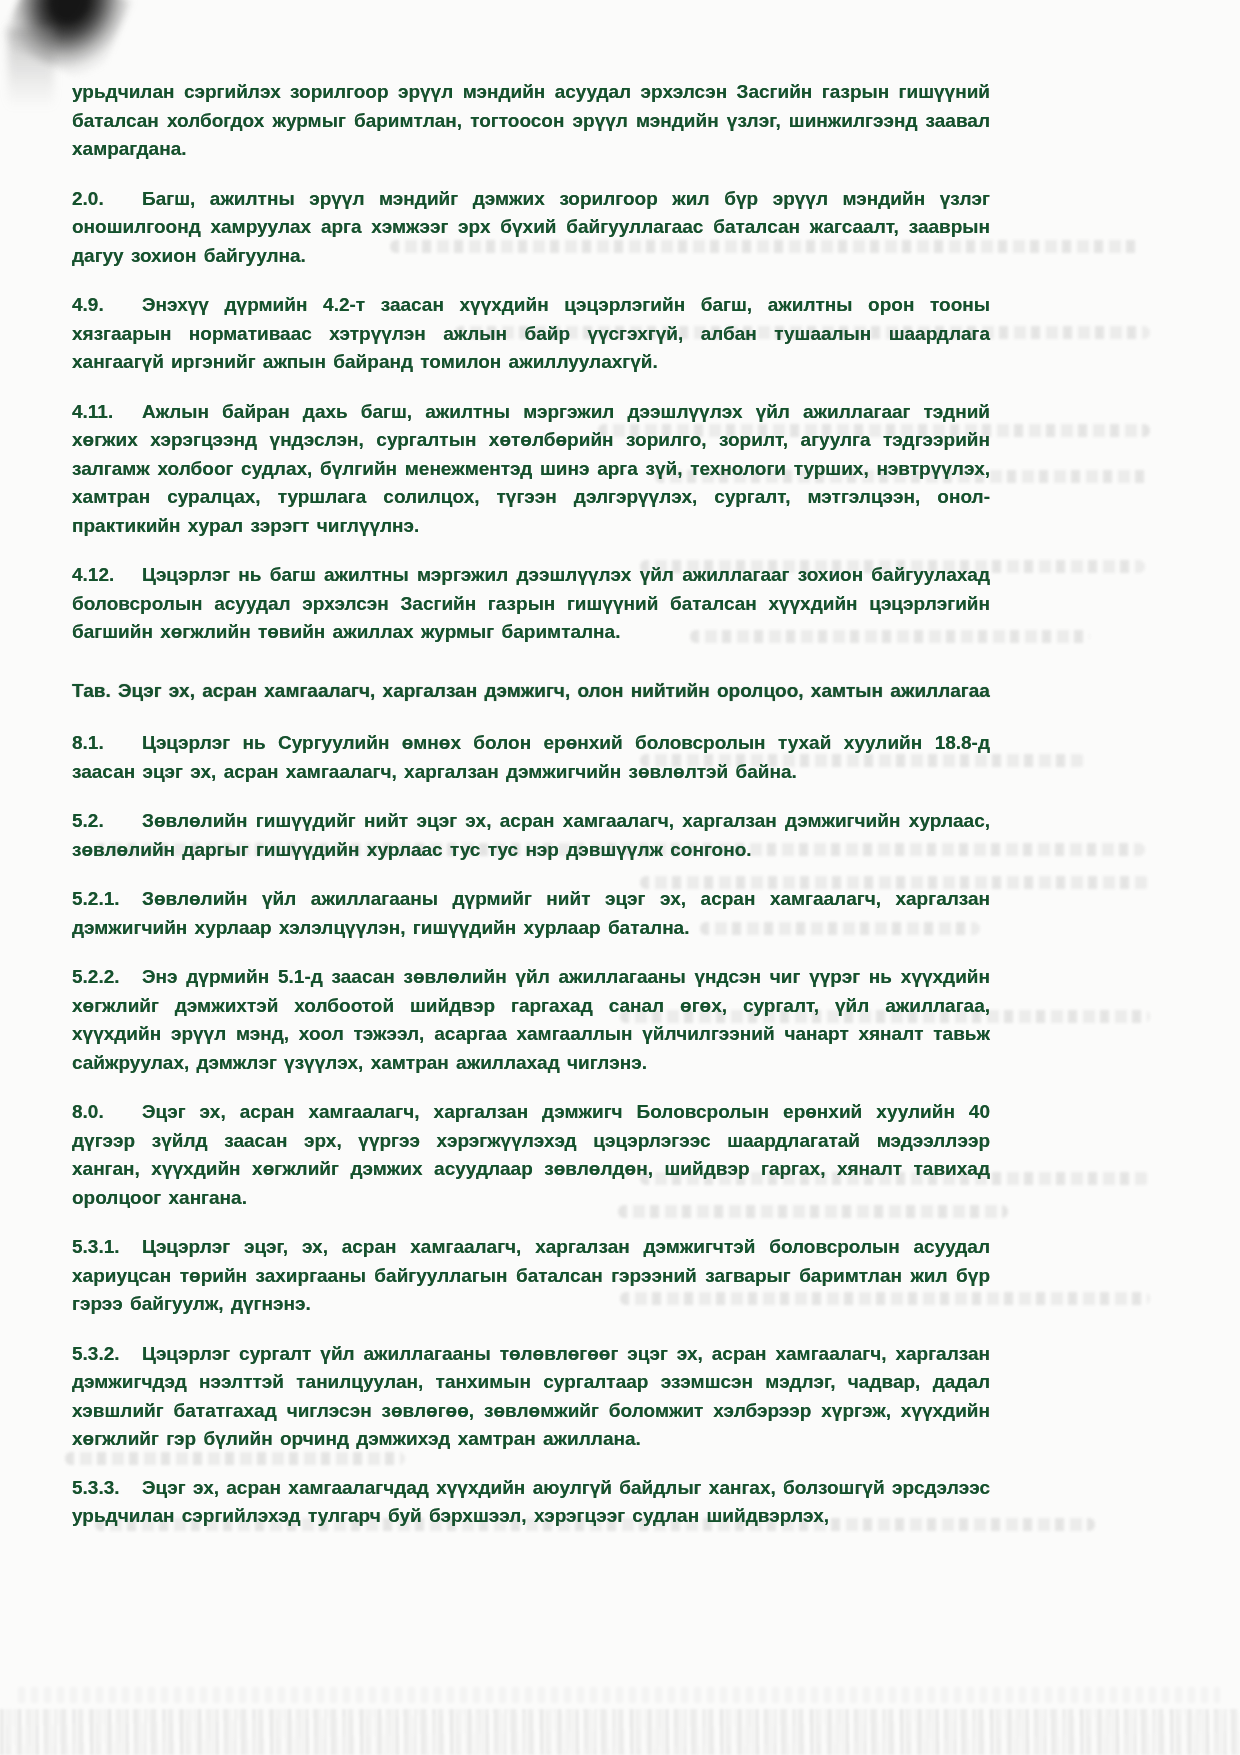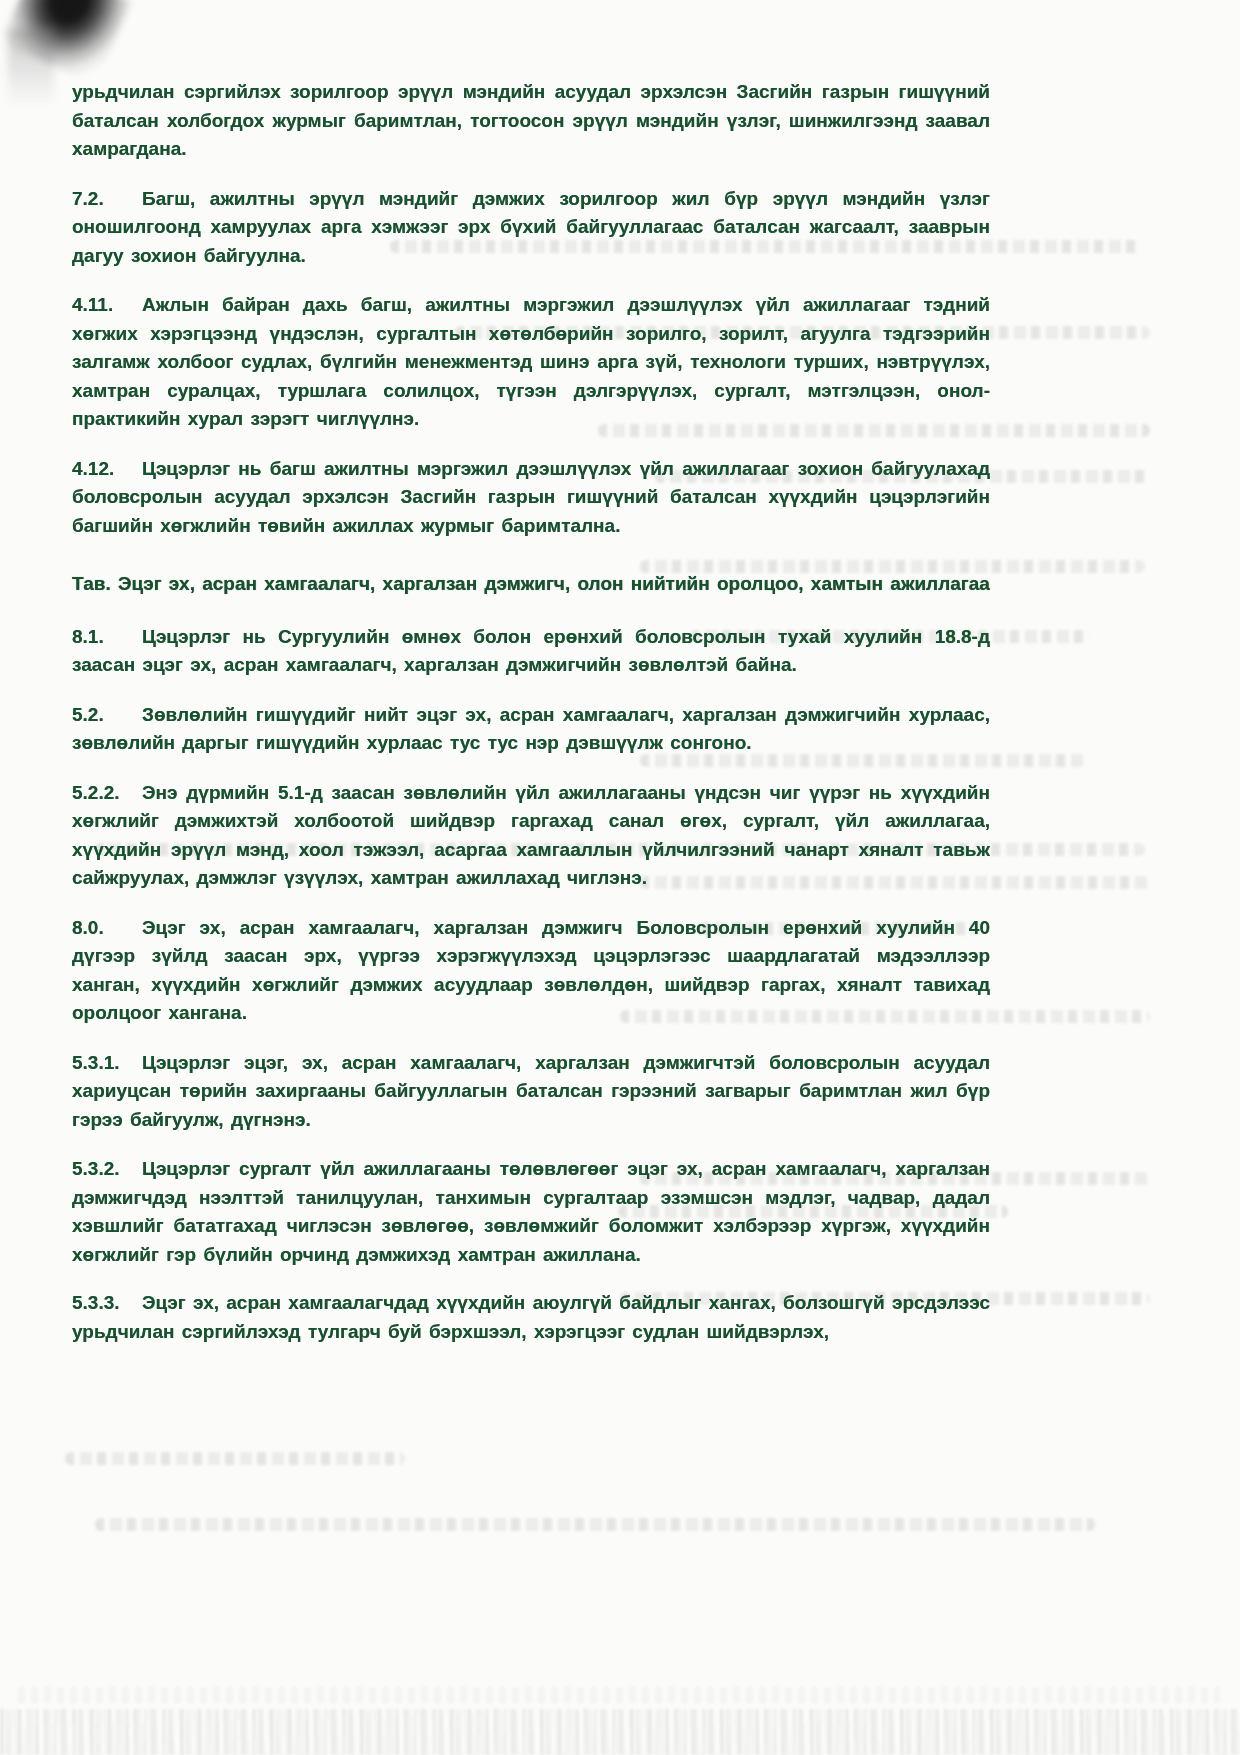--- a/index.html
+++ b/index.html
@@ -99,26 +99,28 @@
   <div class="ghost" style="left:618px;top:1205px;width:390px"></div>
   <div class="ghost" style="left:620px;top:1292px;width:530px"></div>
   <div class="ghost" style="left:65px;top:1452px;width:340px"></div>
   <div class="ghost" style="left:95px;top:1518px;width:1000px"></div>
 
   <div class="noise-mid"></div>
   <div class="noise-bottom"></div>
 
   <div class="doc-body">
       <p class="para"><span>урьдчилан сэргийлэх зорилгоор эрүүл мэндийн асуудал эрхэлсэн Засгийн газрын гишүүний баталсан холбогдох журмыг баримтлан, тогтоосон эрүүл мэндийн үзлэг, шинжилгээнд заавал хамрагдана.</span></p>
-      <p class="para"><span class="pnum">7.2.</span><span>Багш, ажилтны эрүүл мэндийг дэмжих зорилгоор жил бүр эрүүл мэндийн үзлэг оношилгоонд хамруулах арга хэмжээг эрх бүхий байгууллагаас баталсан жагсаалт, зааврын дагуу зохион байгуулна.</span></p>
+      <p class="para"><span class="pnum">2.0.</span><span>Багш, ажилтны эрүүл мэндийг дэмжих зорилгоор жил бүр эрүүл мэндийн үзлэг оношилгоонд хамруулах арга хэмжээг эрх бүхий байгууллагаас баталсан жагсаалт, зааврын дагуу зохион байгуулна.</span></p>
+      <p class="para"><span class="pnum">4.9.</span><span>Энэхүү дүрмийн 4.2-т заасан хүүхдийн цэцэрлэгийн багш, ажилтны орон тооны хязгаарын нормативаас хэтрүүлэн ажлын байр үүсгэхгүй, албан тушаалын шаардлага хангаагүй иргэнийг ажпын байранд томилон ажиллуулахгүй.</span></p>
       <p class="para"><span class="pnum">4.11.</span><span>Ажлын байран дахь багш, ажилтны мэргэжил дээшлүүлэх үйл ажиллагааг тэдний хөгжих хэрэгцээнд үндэслэн, сургалтын хөтөлбөрийн зорилго, зорилт, агуулга тэдгээрийн залгамж холбоог судлах, бүлгийн менежментэд шинэ арга зүй, технологи турших, нэвтрүүлэх, хамтран суралцах, туршлага солилцох, түгээн дэлгэрүүлэх, сургалт, мэтгэлцээн, онол-практикийн хурал зэрэгт чиглүүлнэ.</span></p>
       <p class="para"><span class="pnum">4.12.</span><span>Цэцэрлэг нь багш ажилтны мэргэжил дээшлүүлэх үйл ажиллагааг зохион байгуулахад боловсролын асуудал эрхэлсэн Засгийн газрын гишүүний баталсан хүүхдийн цэцэрлэгийн багшийн хөгжлийн төвийн ажиллах журмыг баримтална.</span></p>
       <p class="para heading"><span>Тав. Эцэг эх, асран хамгаалагч, харгалзан дэмжигч, олон нийтийн оролцоо, хамтын ажиллагаа</span></p>
       <p class="para"><span class="pnum">8.1.</span><span>Цэцэрлэг нь Сургуулийн өмнөх болон ерөнхий боловсролын тухай хуулийн 18.8-д заасан эцэг эх, асран хамгаалагч, харгалзан дэмжигчийн зөвлөлтэй байна.</span></p>
       <p class="para"><span class="pnum">5.2.</span><span>Зөвлөлийн гишүүдийг нийт эцэг эх, асран хамгаалагч, харгалзан дэмжигчийн хурлаас, зөвлөлийн даргыг гишүүдийн хурлаас тус тус нэр дэвшүүлж сонгоно.</span></p>
+      <p class="para"><span class="pnum">5.2.1.</span><span>Зөвлөлийн үйл ажиллагааны дүрмийг нийт эцэг эх, асран хамгаалагч, харгалзан дэмжигчийн хурлаар хэлэлцүүлэн, гишүүдийн хурлаар батална.</span></p>
       <p class="para"><span class="pnum">5.2.2.</span><span>Энэ дүрмийн 5.1-д заасан зөвлөлийн үйл ажиллагааны үндсэн чиг үүрэг нь хүүхдийн хөгжлийг дэмжихтэй холбоотой шийдвэр гаргахад санал өгөх, сургалт, үйл ажиллагаа, хүүхдийн эрүүл мэнд, хоол тэжээл, асаргаа хамгааллын үйлчилгээний чанарт хяналт тавьж сайжруулах, дэмжлэг үзүүлэх, хамтран ажиллахад чиглэнэ.</span></p>
       <p class="para"><span class="pnum">8.0.</span><span>Эцэг эх, асран хамгаалагч, харгалзан дэмжигч Боловсролын ерөнхий хуулийн 40 дүгээр зүйлд заасан эрх, үүргээ хэрэгжүүлэхэд цэцэрлэгээс шаардлагатай мэдээллээр ханган, хүүхдийн хөгжлийг дэмжих асуудлаар зөвлөлдөн, шийдвэр гаргах, хяналт тавихад оролцоог хангана.</span></p>
       <p class="para"><span class="pnum">5.3.1.</span><span>Цэцэрлэг эцэг, эх, асран хамгаалагч, харгалзан дэмжигчтэй боловсролын асуудал хариуцсан төрийн захиргааны байгууллагын баталсан гэрээний загварыг баримтлан жил бүр гэрээ байгуулж, дүгнэнэ.</span></p>
       <p class="para tight"><span class="pnum">5.3.2.</span><span>Цэцэрлэг сургалт үйл ажиллагааны төлөвлөгөөг эцэг эх, асран хамгаалагч, харгалзан дэмжигчдэд нээлттэй танилцуулан, танхимын сургалтаар эзэмшсэн мэдлэг, чадвар, дадал хэвшлийг бататгахад чиглэсэн зөвлөгөө, зөвлөмжийг боломжит хэлбэрээр хүргэж, хүүхдийн хөгжлийг гэр бүлийн орчинд дэмжихэд хамтран ажиллана.</span></p>
       <p class="para"><span class="pnum">5.3.3.</span><span>Эцэг эх, асран хамгаалагчдад хүүхдийн аюулгүй байдлыг хангах, болзошгүй эрсдэлээс урьдчилан сэргийлэхэд тулгарч буй бэрхшээл, хэрэгцээг судлан шийдвэрлэх,</span></p>
     </div>
 
 </div>
 
 </body></html>

